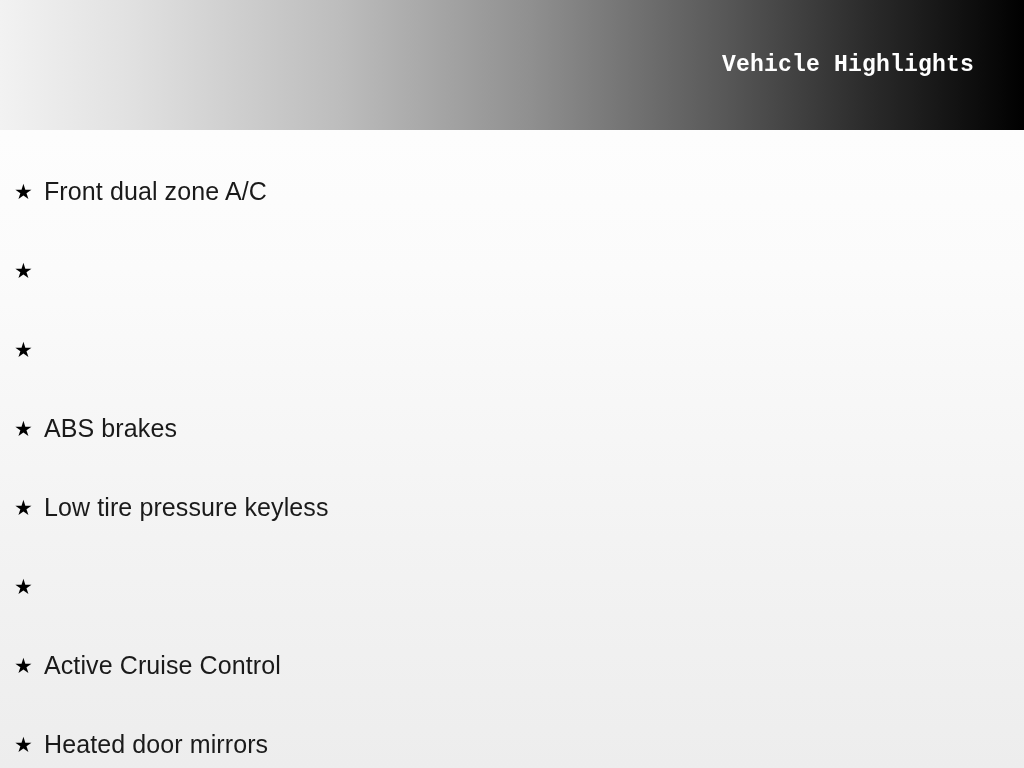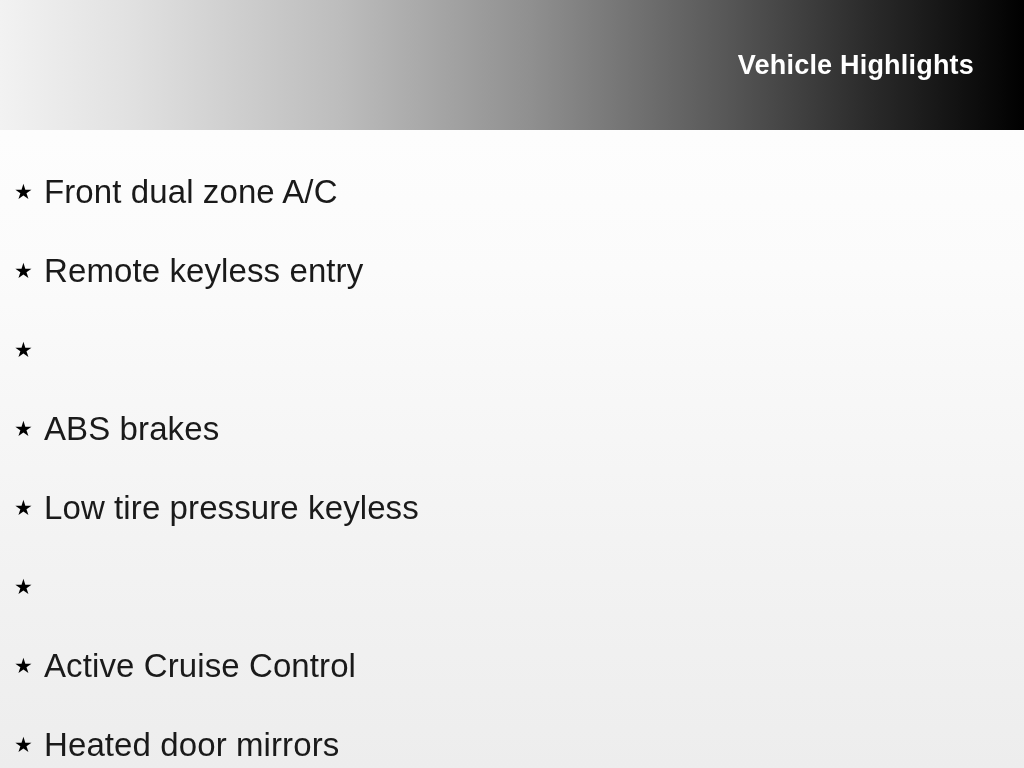--- a/index.html
+++ b/index.html
@@ -26,24 +26,25 @@
     background: linear-gradient(to right, #f2f2f2 0%, #e2e2e2 12%, #bdbdbd 33%, #8f8f8f 52%, #5a5a5a 70%, #2a2a2a 85%, #000000 100%);
     box-sizing: border-box;
     display: flex;
     align-items: center;
     justify-content: flex-end;
     padding-right: 50px;
     flex: none;
   }
   .header-title {
     color: #ffffff;
-    font-size: 27px;
+    font-size: 23px;
     font-weight: bold;
     letter-spacing: 0.2px;
     white-space: nowrap;
+    font-family: Liberation Mono, monospace;
   }
   .content {
     flex: 1 1 auto;
     padding: 22px 0 0 0;
     box-sizing: border-box;
   }
   .feature-list {
     list-style: none;
     margin: 0;
     padding: 0;
@@ -56,21 +57,21 @@
     box-sizing: border-box;
   }
   .bullet {
     width: 30px;
     flex: none;
     font-size: 21px;
     line-height: 1;
     color: #000000;
   }
   .feature-label {
-    font-size: 33px;
+    font-size: 25px;
     color: #1a1a1a;
     letter-spacing: 0.1px;
   }
 </style>
 </head>
 <body>
 
 <div class="page">
 
   <div class="header">
@@ -80,21 +81,20 @@
   <div class="content">
     <ul class="feature-list">
 
       <li class="feature-item">
         <span class="bullet">★</span>
         <span class="feature-label">Front dual zone A/C</span>
       </li>
 
       <li class="feature-item">
         <span class="bullet">★</span>
-        <span class="feature-label">Remote keyless entry</span>
       </li>
 
       <li class="feature-item">
         <span class="bullet">★</span>
       </li>
 
       <li class="feature-item">
         <span class="bullet">★</span>
         <span class="feature-label">ABS brakes</span>
       </li>

